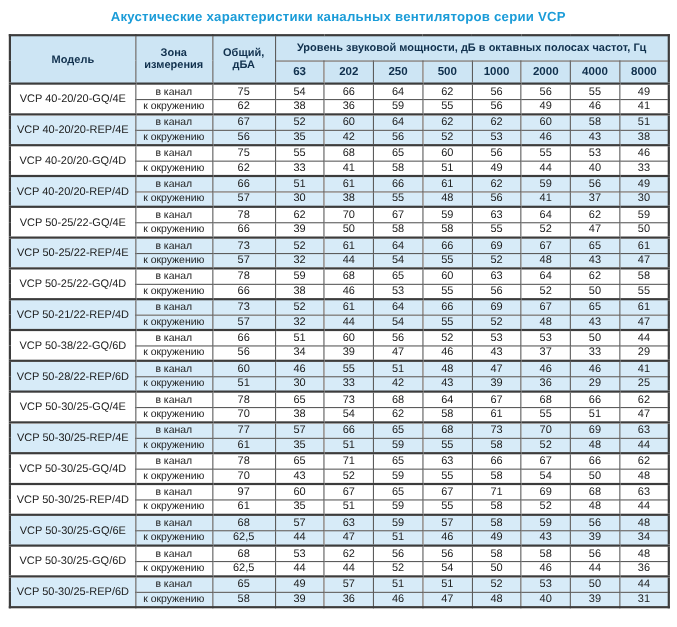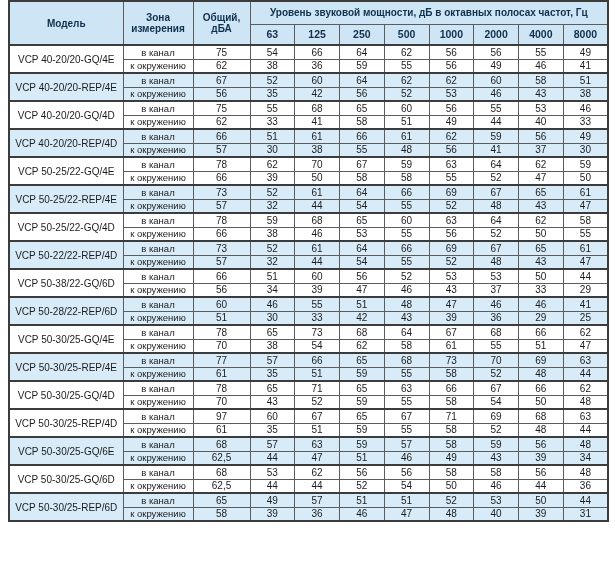--- a/index.html
+++ b/index.html
@@ -61,20 +61,21 @@
     padding: 0 3px;
   }
   tbody tr.alt td { background: #d7ebf8; }
   tbody tr.group-start td { border-top: 2px solid #3c3c3c; }
   tbody td.zone-cell { font-size: 9.5px; }
 </style>
 </head>
 <body>
 
 <div class="page">
+  <div class="title">Акустические характеристики канальных вентиляторов  серии VCP</div>
 
   <table class="acoustic">
     <colgroup>
       <col class="c-model">
       <col class="c-zone">
       <col class="c-total">
       <col class="c-freq">
         <col class="c-freq">
         <col class="c-freq">
         <col class="c-freq">
@@ -86,21 +87,21 @@
     <thead>
       <tr class="head-top">
         <th rowspan="2">Модель</th>
         <th rowspan="2" class="zone-head">Зона измерения</th>
         <th rowspan="2" class="total-head">Общий,
 дБА</th>
         <th colspan="8">Уровень звуковой мощности, дБ в октавных полосах частот, Гц</th>
       </tr>
       <tr class="head-freq" id="freq-row">
           <th>63</th>
-          <th>125</th>
+          <th>202</th>
           <th>250</th>
           <th>500</th>
           <th>1000</th>
           <th>2000</th>
           <th>4000</th>
           <th>8000</th>
         </tr>
     </thead>
     <tbody id="table-body">
         <tr class="group-start">
@@ -272,21 +273,21 @@
           <td>38</td>
           <td>46</td>
           <td>53</td>
           <td>55</td>
           <td>56</td>
           <td>52</td>
           <td>50</td>
           <td>55</td>
         </tr>
         <tr class="alt group-start">
-          <td class="model-cell" rowspan="2">VCP 50-22/22-REP/4D</td>
+          <td class="model-cell" rowspan="2">VCP 50-21/22-REP/4D</td>
           <td class="zone-cell">в канал</td>
           <td>73</td>
           <td>52</td>
           <td>61</td>
           <td>64</td>
           <td>66</td>
           <td>69</td>
           <td>67</td>
           <td>65</td>
           <td>61</td>

